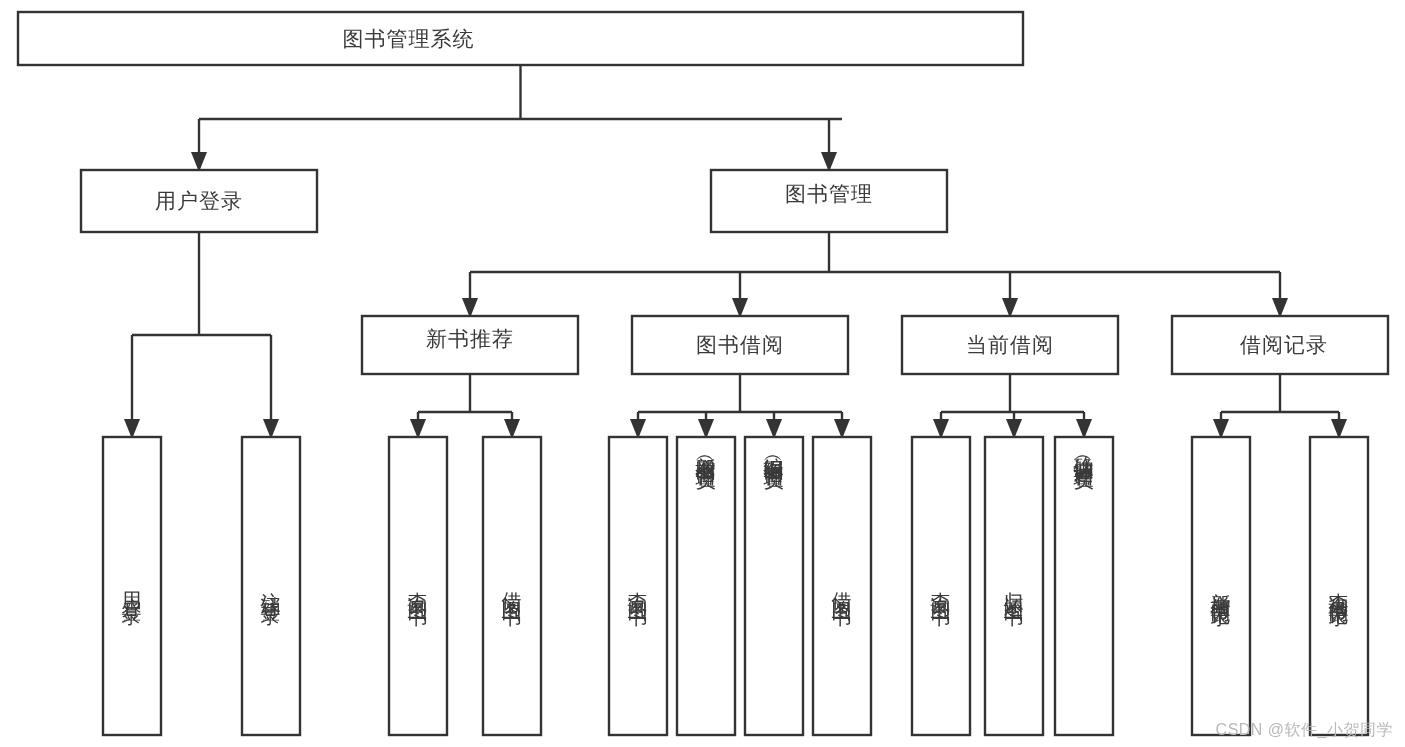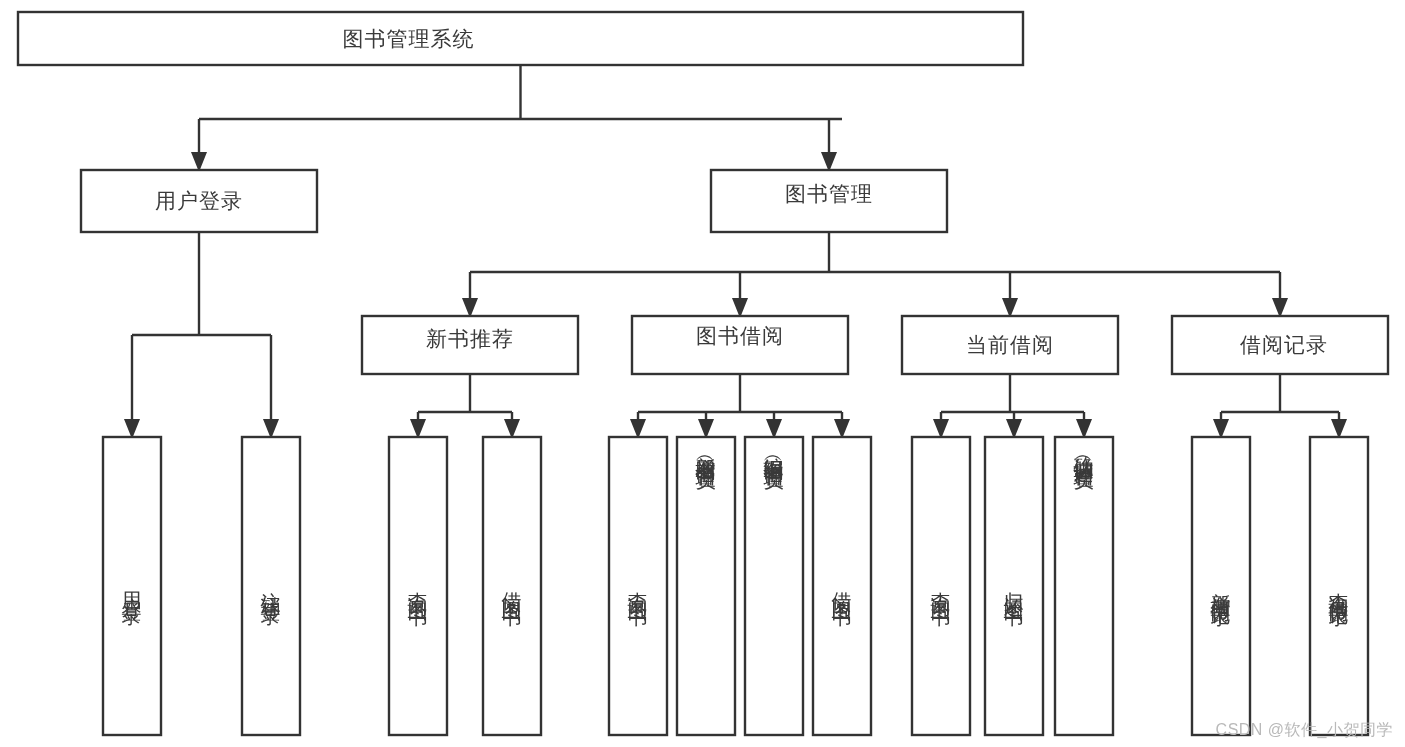--- a/index.html
+++ b/index.html
@@ -201,21 +201,21 @@
   </div>
 
   <div class="hlabel-wrap" style="left:711px; top:170px; width:236px; height:48px;">
     <span class="hlabel-text">图书管理</span>
   </div>
 
   <div class="hlabel-wrap" style="left:362px; top:316px; width:216px; height:46px;">
     <span class="hlabel-text">新书推荐</span>
   </div>
 
-  <div class="hlabel-wrap" style="left:632px; top:307px; width:216px; height:58px;text-align:center;">
+  <div class="hlabel-wrap" style="left:632px; top:316px; width:216px; height:58px;text-align:center;">
     <span class="hlabel-text">图书借阅</span>
   </div>
 
   <div class="hlabel-wrap" style="left:902px; top:316px; width:216px; height:58px;text-align:center;">
     <span class="hlabel-text">当前借阅</span>
   </div>
 
   <div class="hlabel-wrap" style="left:1172px; top:316px; width:224px; height:58px;">
     <span class="hlabel-text">借阅记录</span>
   </div>

